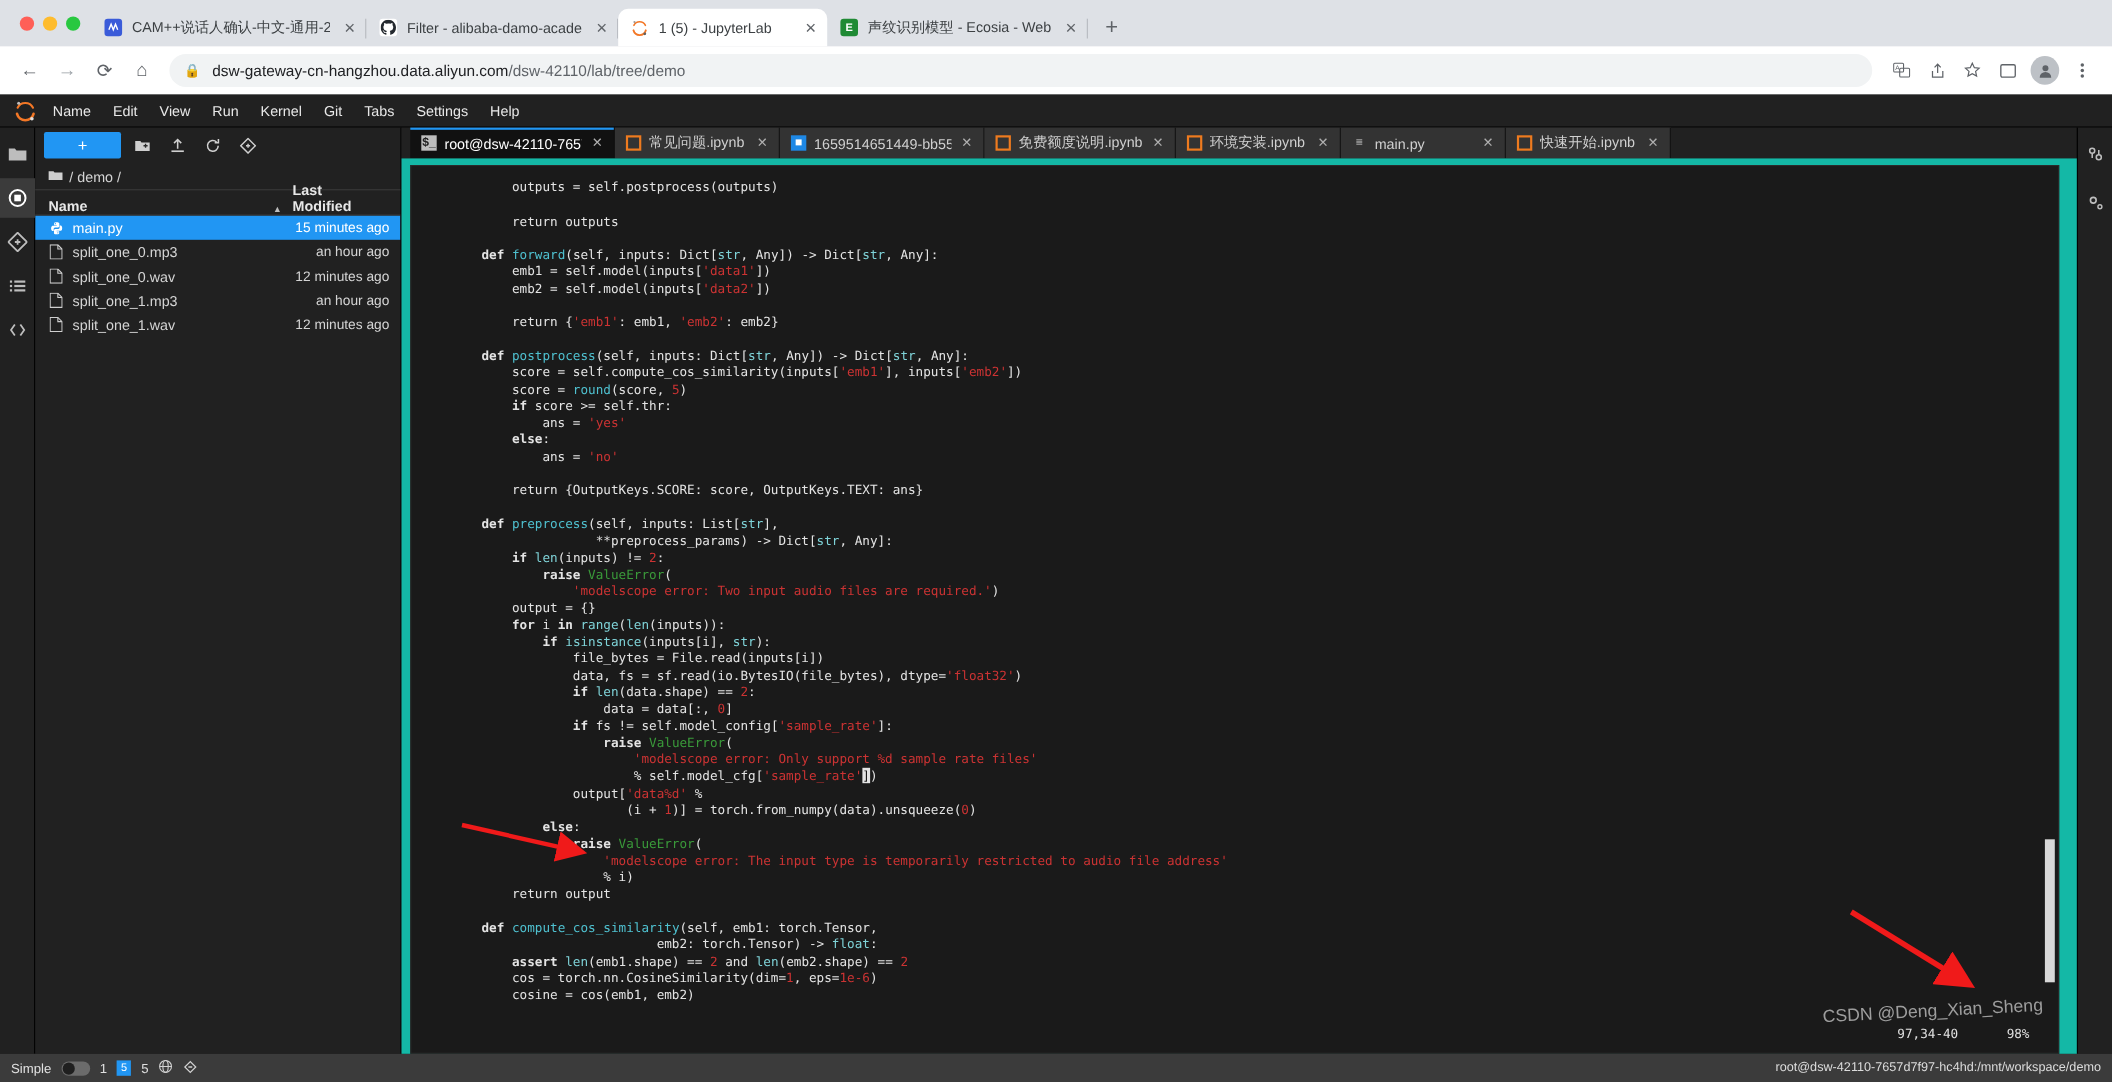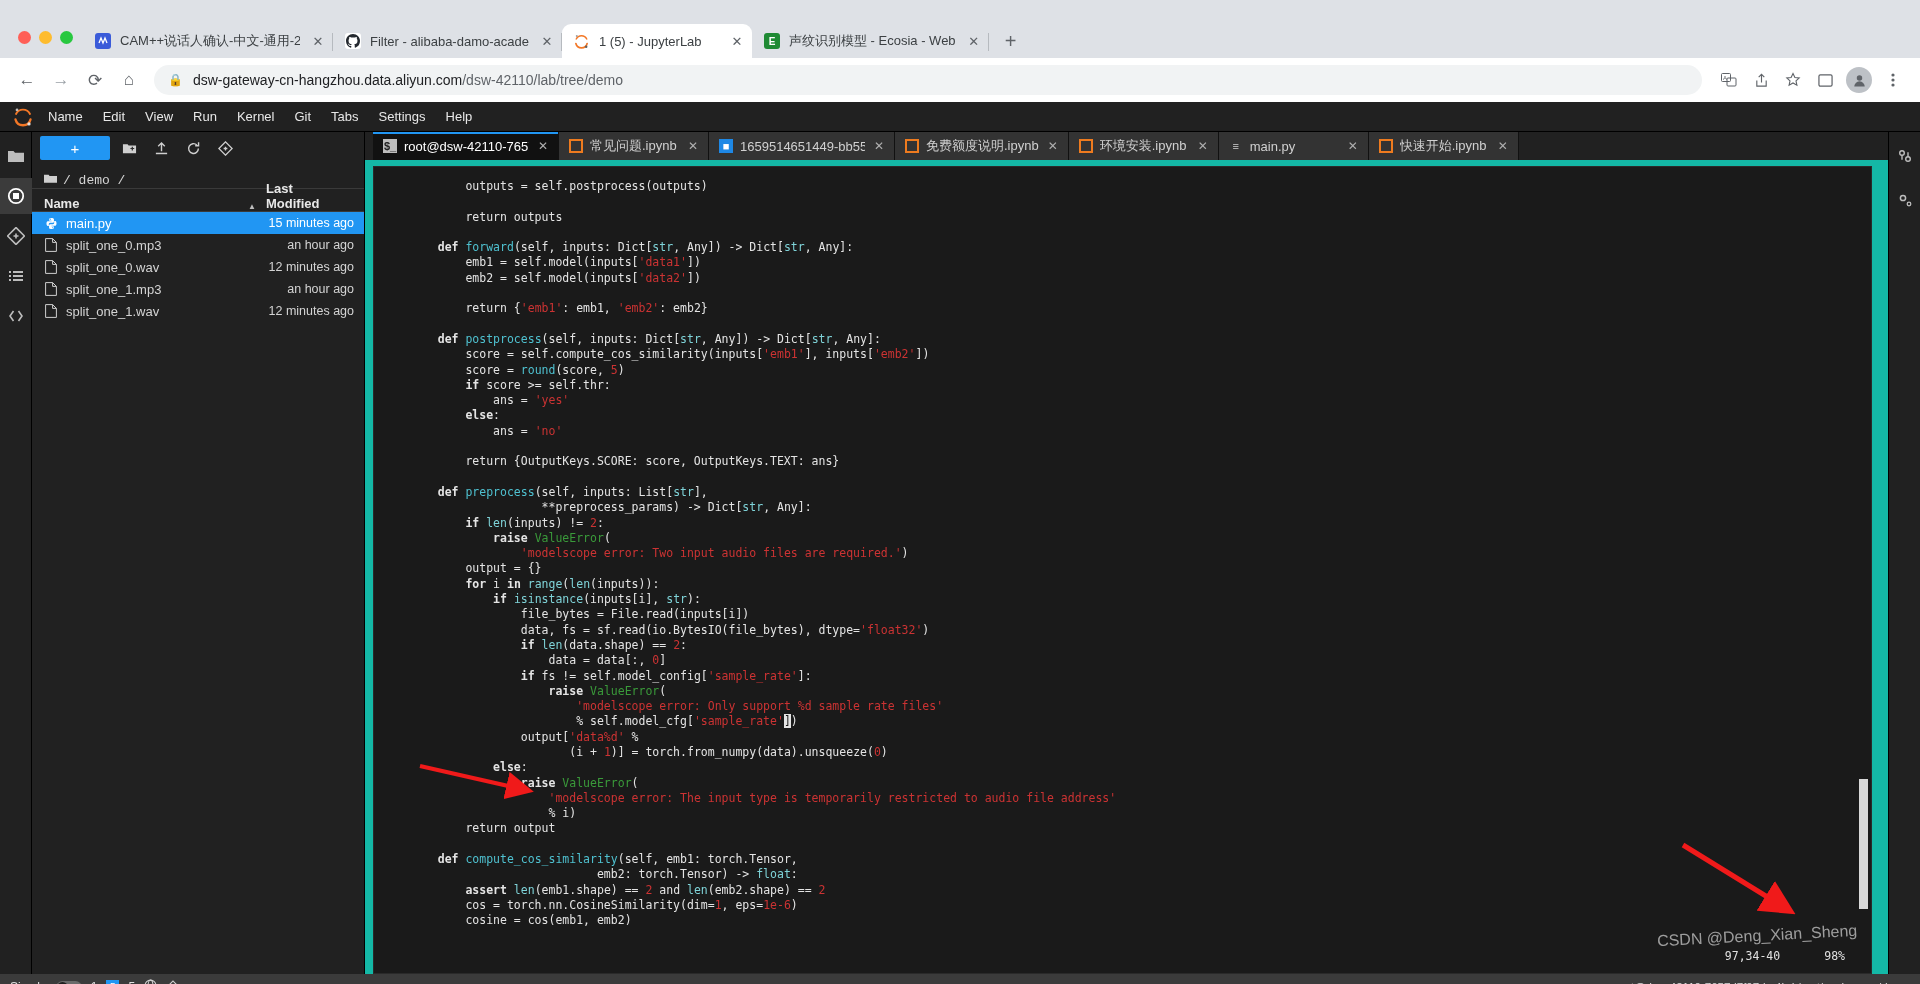--- a/index.html
+++ b/index.html
@@ -8,21 +8,21 @@
     width: 1920px; height: 984px;
     overflow: hidden;
     background: #ffffff;
     font-family: "Liberation Sans", sans-serif;
   }
 
   
   .browser-chrome { width: 1920px; background: #dee1e6; }
 
   .tabstrip {
-    height: 58px; display: flex; align-items: flex-end;
+    height: 42px; display: flex; align-items: flex-end;
     padding-left: 10px; background: #dee1e6; position: relative;
   }
   .win-buttons { display: flex; align-items: center; gap: 8px; height: 42px; padding: 0 10px 0 8px; }
   .win-dot { width: 13px; height: 13px; border-radius: 50%; }
   .dot-red { background: #ff5f57; }
   .dot-yellow { background: #febc2e; }
   .dot-green { background: #28c840; }
 
   .btab {
     height: 34px; display: flex; align-items: center;
@@ -154,22 +154,22 @@
     border: 1px solid #4a4a4a; background: #212121;
     display: flex; align-items: center; padding: 0 8px;
   }
   .fb-filter input {
     flex: 1 1 auto; background: transparent; border: none; outline: none;
     color: #d4d4d4; font-size: 13px; font-family: "Liberation Sans", sans-serif;
   }
   .fb-filter input::placeholder { color: #8a8a8a; }
   .fb-filter .mag { color: #9e9e9e; font-size: 12px; }
   .fb-breadcrumb {
-    height: 24px; display: flex; align-items: flex-end; gap: 6px;
-    padding: 0 12px; font-size: 13px; color: #d4d4d4; font-family: Liberation Mono, monospace;
+    height: 24px; display: flex; align-items: center; gap: 6px;
+    padding: 0 12px; font-size: 13px; color: #d4d4d4;
   }
   .fb-header {
     height: 24px; display: flex; align-items: flex-end;
     border-top: 1px solid #3a3a3a; border-bottom: 1px solid #3a3a3a;
     font-size: 13px; font-weight: bold; color: #e8e8e8;
     padding-left: 12px;
   }
   .fb-header .col-name { flex: 1 1 auto; display: flex; align-items: center; gap: 6px; }
   .fb-header .sort-caret { font-size: 8px; color: #bdbdbd; margin-right: 10px; }
   .fb-header .col-mod { flex: 0 0 98px; padding-right: 24px; }

